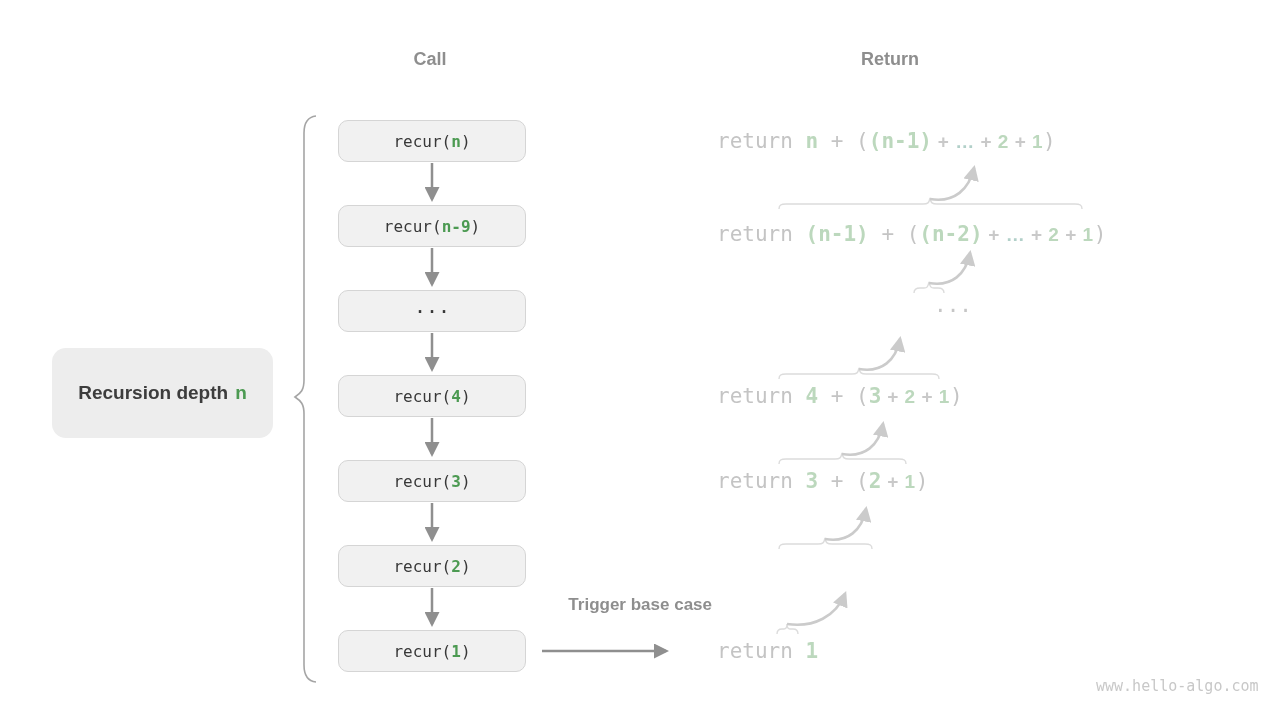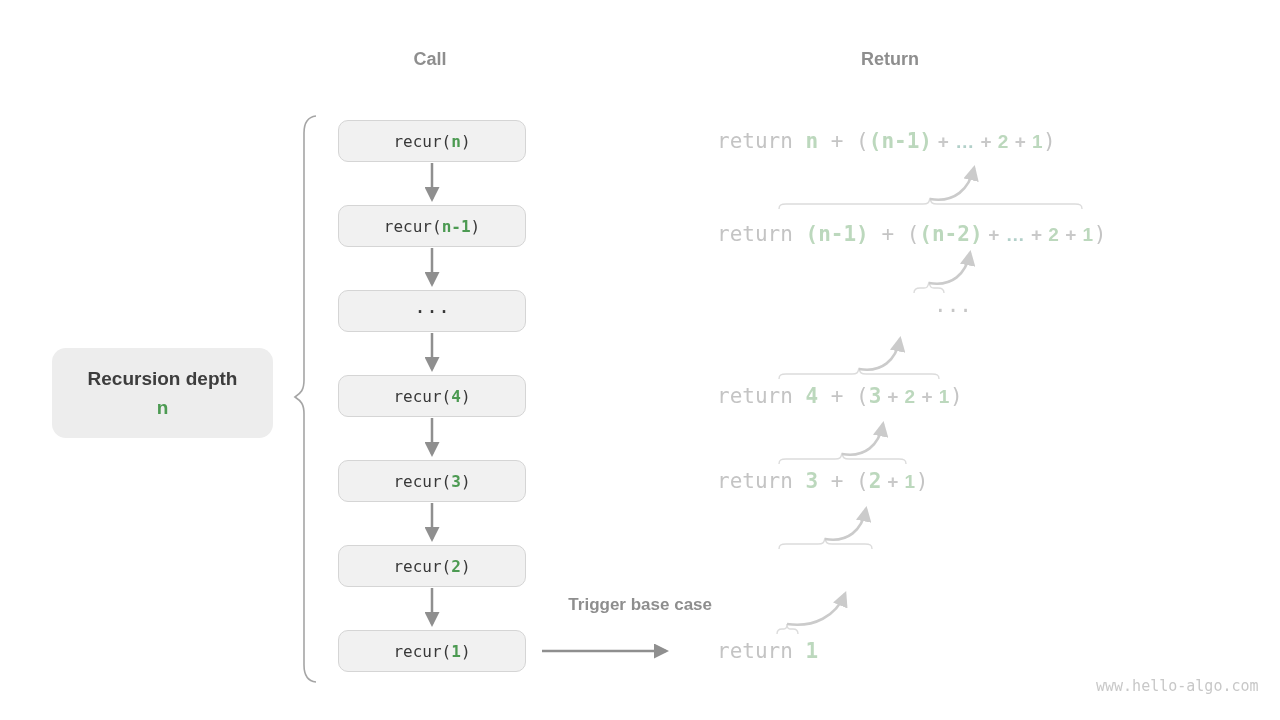--- a/index.html
+++ b/index.html
@@ -22,21 +22,21 @@
     display:flex; align-items:center; justify-content:center;
     font-family:"DejaVu Sans Mono", monospace; font-size:16px;
     box-sizing:border-box; white-space:pre;
   }
   .box-pre, .box-post { color:#383838; }
   .box-arg { color:#4c9a52; font-weight:bold; }
 
   .depth-box {
     position:absolute; left:52px; top:348px; width:221px; height:90px;
     background:#ededed; border-radius:14px;
-    display:flex; flex-direction:column; align-items:center; justify-content:center;
+    display:flex; flex-direction:row; align-items:center; justify-content:center;
     gap:7px;
   }
   .depth-line1 { font-size:19px; font-weight:bold; color:#3d3d3d; }
   .depth-line2 { font-size:19px; font-weight:bold; color:#4c9a52; }
 
   .trigger-label {
     position:absolute; left:502px; top:595px; width:210px; text-align:right;
     font-size:17px; font-weight:bold; color:#8e8e8e;
   }
 
@@ -97,21 +97,21 @@
     <path fill="none" stroke="#cbcbcb" stroke-width="2.6" marker-end="url(#mLight)" d="M 787,624 C 814,628 836,616 845,594"></path>
   </svg>
 
   <div class="hdr hdr-call">Call</div>
   <div class="hdr hdr-return">Return</div>
 
   <div class="call-box" style="top:120px">
     <span class="box-pre">recur(</span><span class="box-arg">n</span><span class="box-post">)</span>
   </div>
   <div class="call-box" style="top:205px">
-    <span class="box-pre">recur(</span><span class="box-arg">n-1</span><span class="box-post">)</span>
+    <span class="box-pre">recur(</span><span class="box-arg">n-9</span><span class="box-post">)</span>
   </div>
   <div class="call-box" style="top:290px; font-size:20px;">
     <span class="box-pre">···</span><span class="box-arg"></span><span class="box-post"></span>
   </div>
   <div class="call-box" style="top:375px">
     <span class="box-pre">recur(</span><span class="box-arg">4</span><span class="box-post">)</span>
   </div>
   <div class="call-box" style="top:460px">
     <span class="box-pre">recur(</span><span class="box-arg">3</span><span class="box-post">)</span>
   </div>

